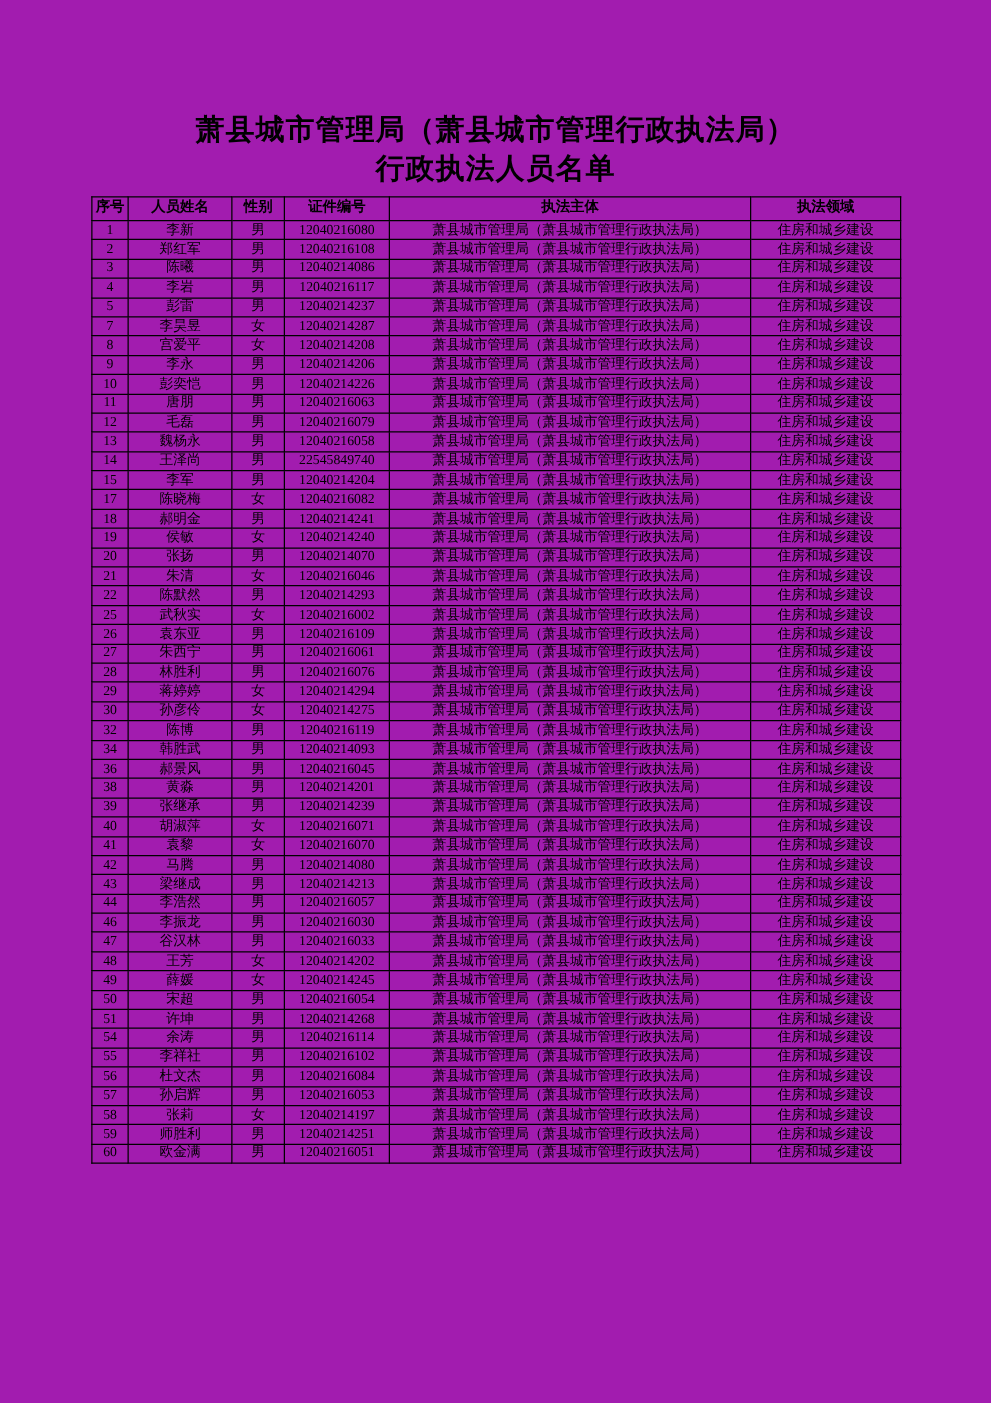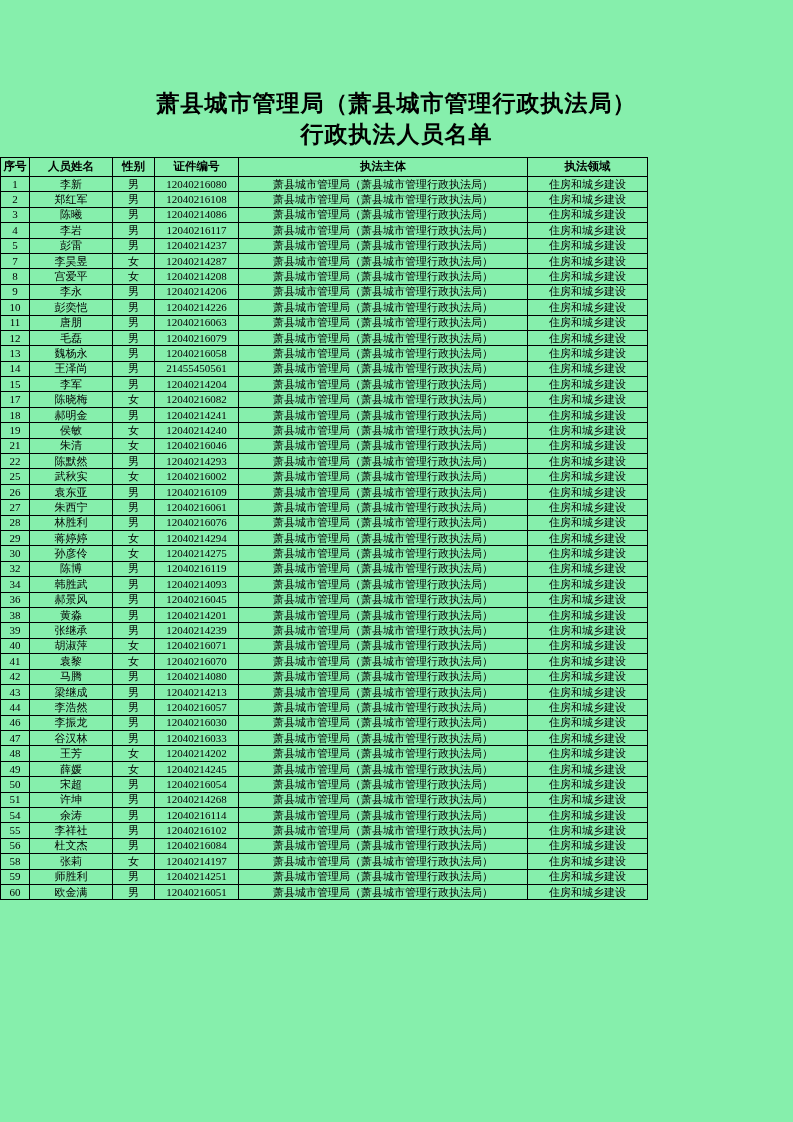--- a/index.html
+++ b/index.html
@@ -4,41 +4,42 @@
 <style>
   html, body {
     margin: 0;
     padding: 0;
     background: #ffffff;
   }
   .page {
     position: relative;
     width: 793px;
     height: 1122px;
-    background: #86efac;
+    background: #a21caf;
     color: #000000;
     font-family: "Liberation Serif", "DejaVu Serif", serif;
     overflow: hidden;
   }
   .title-block {
     padding-top: 88px;
     text-align: center;
   }
   .title-line {
     margin: 0;
     font-size: 23px;
     font-weight: bold;
     line-height: 31px;
     letter-spacing: 1px;
     color: #000000;
   }
   table.roster {
     border-collapse: collapse;
     table-layout: fixed;
     width: 647px;
+    margin-left: 73px;
     margin-top: 7px;
   }
   table.roster th {
     border: 1px solid #000000;
     font-size: 11.5px;
     font-weight: bold;
     text-align: center;
     height: 18px;
     padding: 0;
     line-height: 1;
@@ -184,21 +185,21 @@
           <td>魏杨永</td>
           <td>男</td>
           <td>12040216058</td>
           <td>萧县城市管理局（萧县城市管理行政执法局）</td>
           <td>住房和城乡建设</td>
         </tr>
         <tr>
           <td>14</td>
           <td>王泽尚</td>
           <td>男</td>
-          <td>21455450561</td>
+          <td>22545849740</td>
           <td>萧县城市管理局（萧县城市管理行政执法局）</td>
           <td>住房和城乡建设</td>
         </tr>
         <tr>
           <td>15</td>
           <td>李军</td>
           <td>男</td>
           <td>12040214204</td>
           <td>萧县城市管理局（萧县城市管理行政执法局）</td>
           <td>住房和城乡建设</td>
@@ -221,20 +222,28 @@
         </tr>
         <tr>
           <td>19</td>
           <td>侯敏</td>
           <td>女</td>
           <td>12040214240</td>
           <td>萧县城市管理局（萧县城市管理行政执法局）</td>
           <td>住房和城乡建设</td>
         </tr>
         <tr>
+          <td>20</td>
+          <td>张扬</td>
+          <td>男</td>
+          <td>12040214070</td>
+          <td>萧县城市管理局（萧县城市管理行政执法局）</td>
+          <td>住房和城乡建设</td>
+        </tr>
+        <tr>
           <td>21</td>
           <td>朱清</td>
           <td>女</td>
           <td>12040216046</td>
           <td>萧县城市管理局（萧县城市管理行政执法局）</td>
           <td>住房和城乡建设</td>
         </tr>
         <tr>
           <td>22</td>
           <td>陈默然</td>
@@ -433,20 +442,28 @@
           <td>男</td>
           <td>12040216102</td>
           <td>萧县城市管理局（萧县城市管理行政执法局）</td>
           <td>住房和城乡建设</td>
         </tr>
         <tr>
           <td>56</td>
           <td>杜文杰</td>
           <td>男</td>
           <td>12040216084</td>
+          <td>萧县城市管理局（萧县城市管理行政执法局）</td>
+          <td>住房和城乡建设</td>
+        </tr>
+        <tr>
+          <td>57</td>
+          <td>孙启辉</td>
+          <td>男</td>
+          <td>12040216053</td>
           <td>萧县城市管理局（萧县城市管理行政执法局）</td>
           <td>住房和城乡建设</td>
         </tr>
         <tr>
           <td>58</td>
           <td>张莉</td>
           <td>女</td>
           <td>12040214197</td>
           <td>萧县城市管理局（萧县城市管理行政执法局）</td>
           <td>住房和城乡建设</td>

